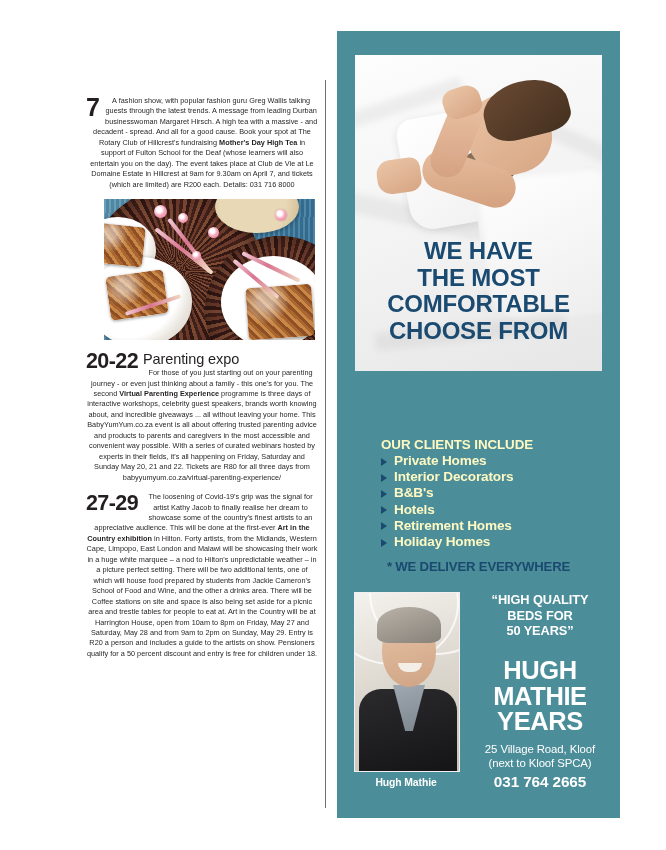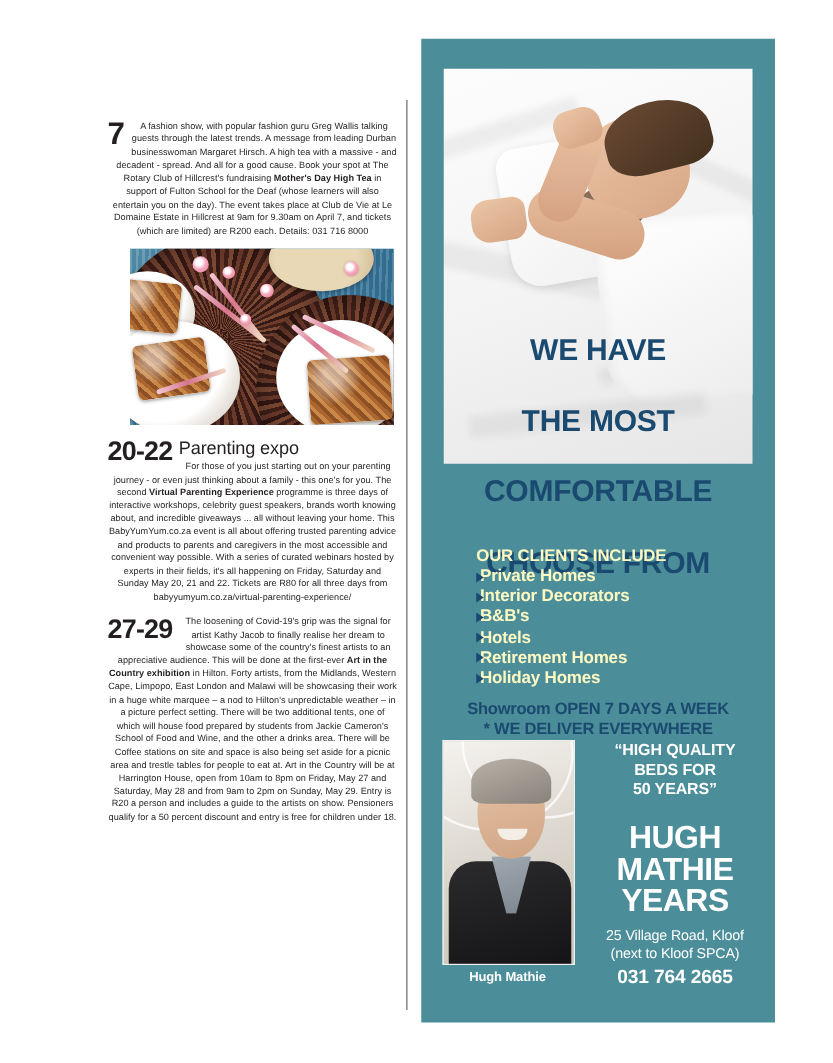--- a/index.html
+++ b/index.html
@@ -212,36 +212,36 @@
   
   .ad-headline{
     position:absolute;left:18px;top:207px;width:247px;
     text-align:center;
     color:#1b4a70;
     font-weight:bold;
     font-size:24px;
     line-height:26.5px;
     letter-spacing:-0.2px;
   }
-  .ad-headline div{white-space:nowrap;margin-top:30px;}
+  .ad-headline div{white-space:nowrap;}
 
   
   .clients{
     position:absolute;left:44px;top:406px;width:224px;
     color:#fef9c3;
   }
   .clients-title{
     font-size:13.4px;font-weight:bold;letter-spacing:-0.1px;
     margin-bottom:1px;
   }
   .clients ul{list-style:none;margin:0;padding:0;}
   .clients li{
     font-size:13.6px;font-weight:bold;line-height:16.2px;
     letter-spacing:-0.15px;
-    padding-left:3px;position:relative;
+    padding-left:13px;position:relative;
   }
   .clients li .bullet{
     position:absolute;left:0;top:4.5px;
     width:0;height:0;
     border-left:6px solid #1b4a70;
     border-top:4px solid transparent;
     border-bottom:4px solid transparent;
   }
 
   .showroom{
@@ -402,21 +402,20 @@
         <li><span class="bullet"></span><span>Private Homes</span></li>
         <li><span class="bullet"></span><span>Interior Decorators</span></li>
         <li><span class="bullet"></span><span>B&amp;B's</span></li>
         <li><span class="bullet"></span><span>Hotels</span></li>
         <li><span class="bullet"></span><span>Retirement Homes</span></li>
         <li><span class="bullet"></span><span>Holiday Homes</span></li>
       </ul>
     </div>
 
     <div class="showroom">
-      <div>Showroom OPEN 7 DAYS A WEEK</div>
       <div>* WE DELIVER EVERYWHERE</div>
     </div>
 
     <div class="portrait">
       <div class="pt-bg"></div>
       <div class="pt-arc a1"></div>
       <div class="pt-arc a2"></div>
       <div class="pt-sweater"></div>
       <div class="pt-shirt"></div>
       <div class="pt-face"></div>

